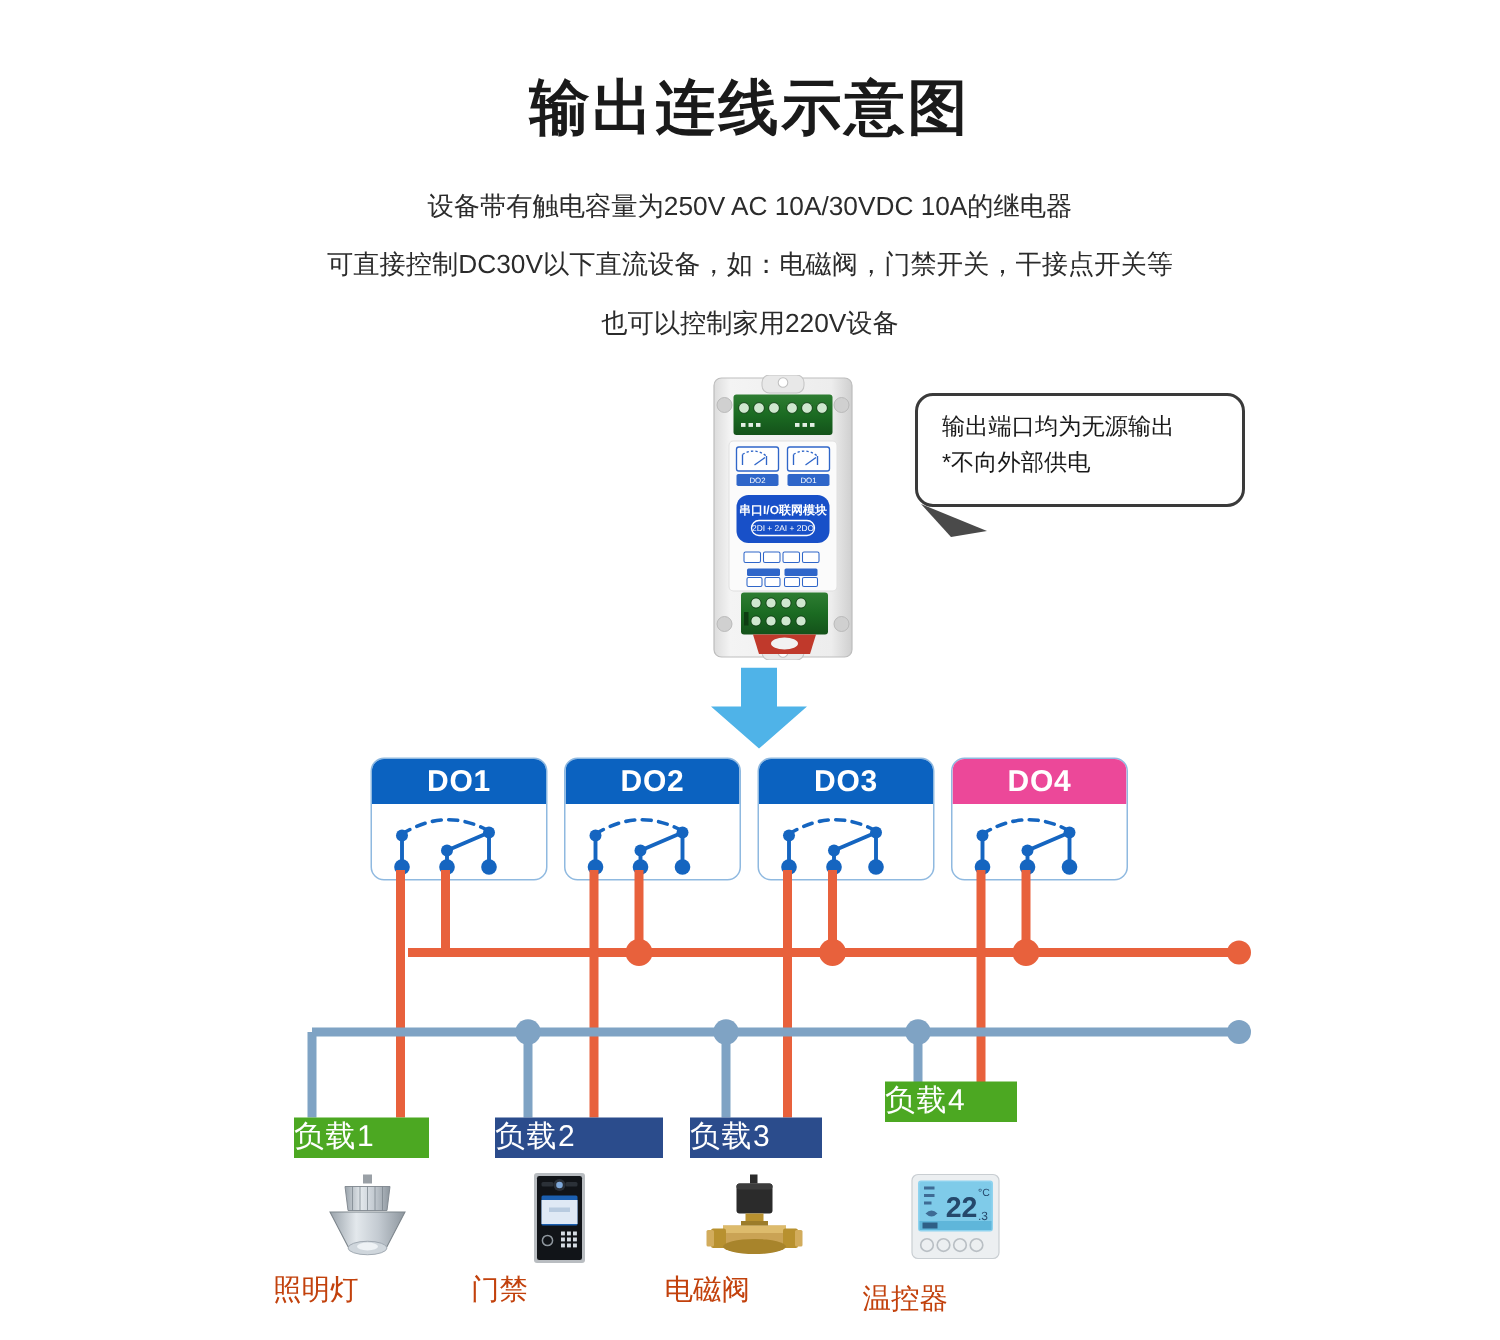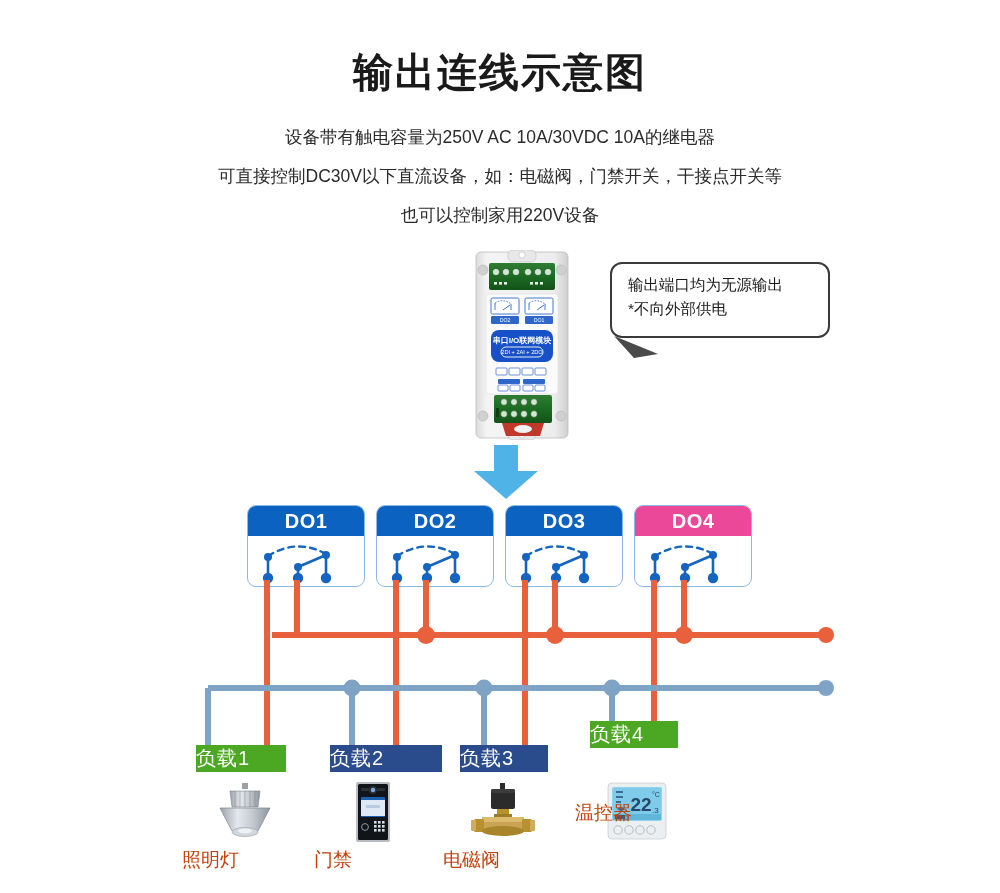--- a/index.html
+++ b/index.html
@@ -415,16 +415,16 @@
           <path d="M17 28 q4 -4 8 0 q-4 4 -8 0" fill="#3e6b94"></path>
           <rect x="13" y="33" width="48" height="6" fill="#5fb6da"></rect>
           <rect x="15" y="34" width="10" height="4" fill="#2f5f86"></rect>
           <g fill="none" stroke="#b9bfc4" stroke-width="1.1">
             <circle cx="18" cy="49" r="4.2"></circle>
             <circle cx="29" cy="49" r="4.2"></circle>
             <circle cx="40" cy="49" r="4.2"></circle>
             <circle cx="51" cy="49" r="4.2"></circle>
           </g>
         </svg></div>
-      <div class="load-name" style="left: 575px; top: 800px;">温控器</div>
+      <div class="load-name" style="left: 575px; top: 853px;">温控器</div>
     </div>
 
 </div>
 
 </body></html>

